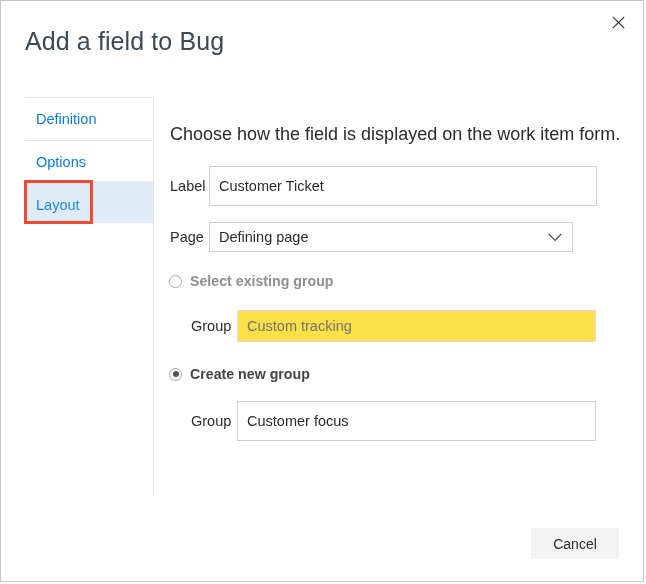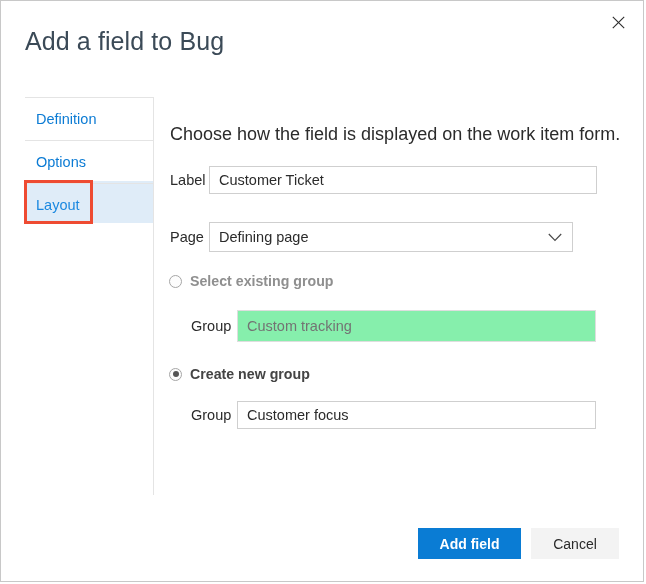--- a/index.html
+++ b/index.html
@@ -125,31 +125,31 @@
     align-items: center;
   }
   .field-label {
     font-size: 14.5px;
     color: #2b2b2b;
     text-align: left;
     white-space: nowrap;
   }
   .text-input {
     box-sizing: border-box;
-    height: 28px;
+    height: 40px;
     border: 1px solid #cfcfcf;
     background: #ffffff;
     font-family: "Liberation Sans", sans-serif;
     font-size: 14.5px;
     color: #2b2b2b;
     padding: 0 9px;
     outline: none;
   }
   .text-input.disabled {
-    background: #86efac;
+    background: #fde047;
     border: 1px solid #dedede;
     color: #737373;
   }
 
   
   #label-row { left: 169px; top: 165px; width: 427px; }
   #label-row .field-label { width: 32px; margin-right: 7px; }
   #label-input { width: 388px; }
 
   
@@ -330,17 +330,16 @@
     <span class="radio-mark checked"></span>
     <span class="radio-label enabled">Create new group</span>
   </div>
 
   <div class="field-row" id="group-row-new">
     <div class="field-label">Group</div>
     <input class="text-input" id="group-input-new" type="text" value="Customer focus" style="">
   </div>
 
   <div id="footer">
-    <button class="btn" id="add-field-btn">Add field</button>
     <button class="btn" id="cancel-btn">Cancel</button>
   </div>
 
 </div>
 
 </body></html>

